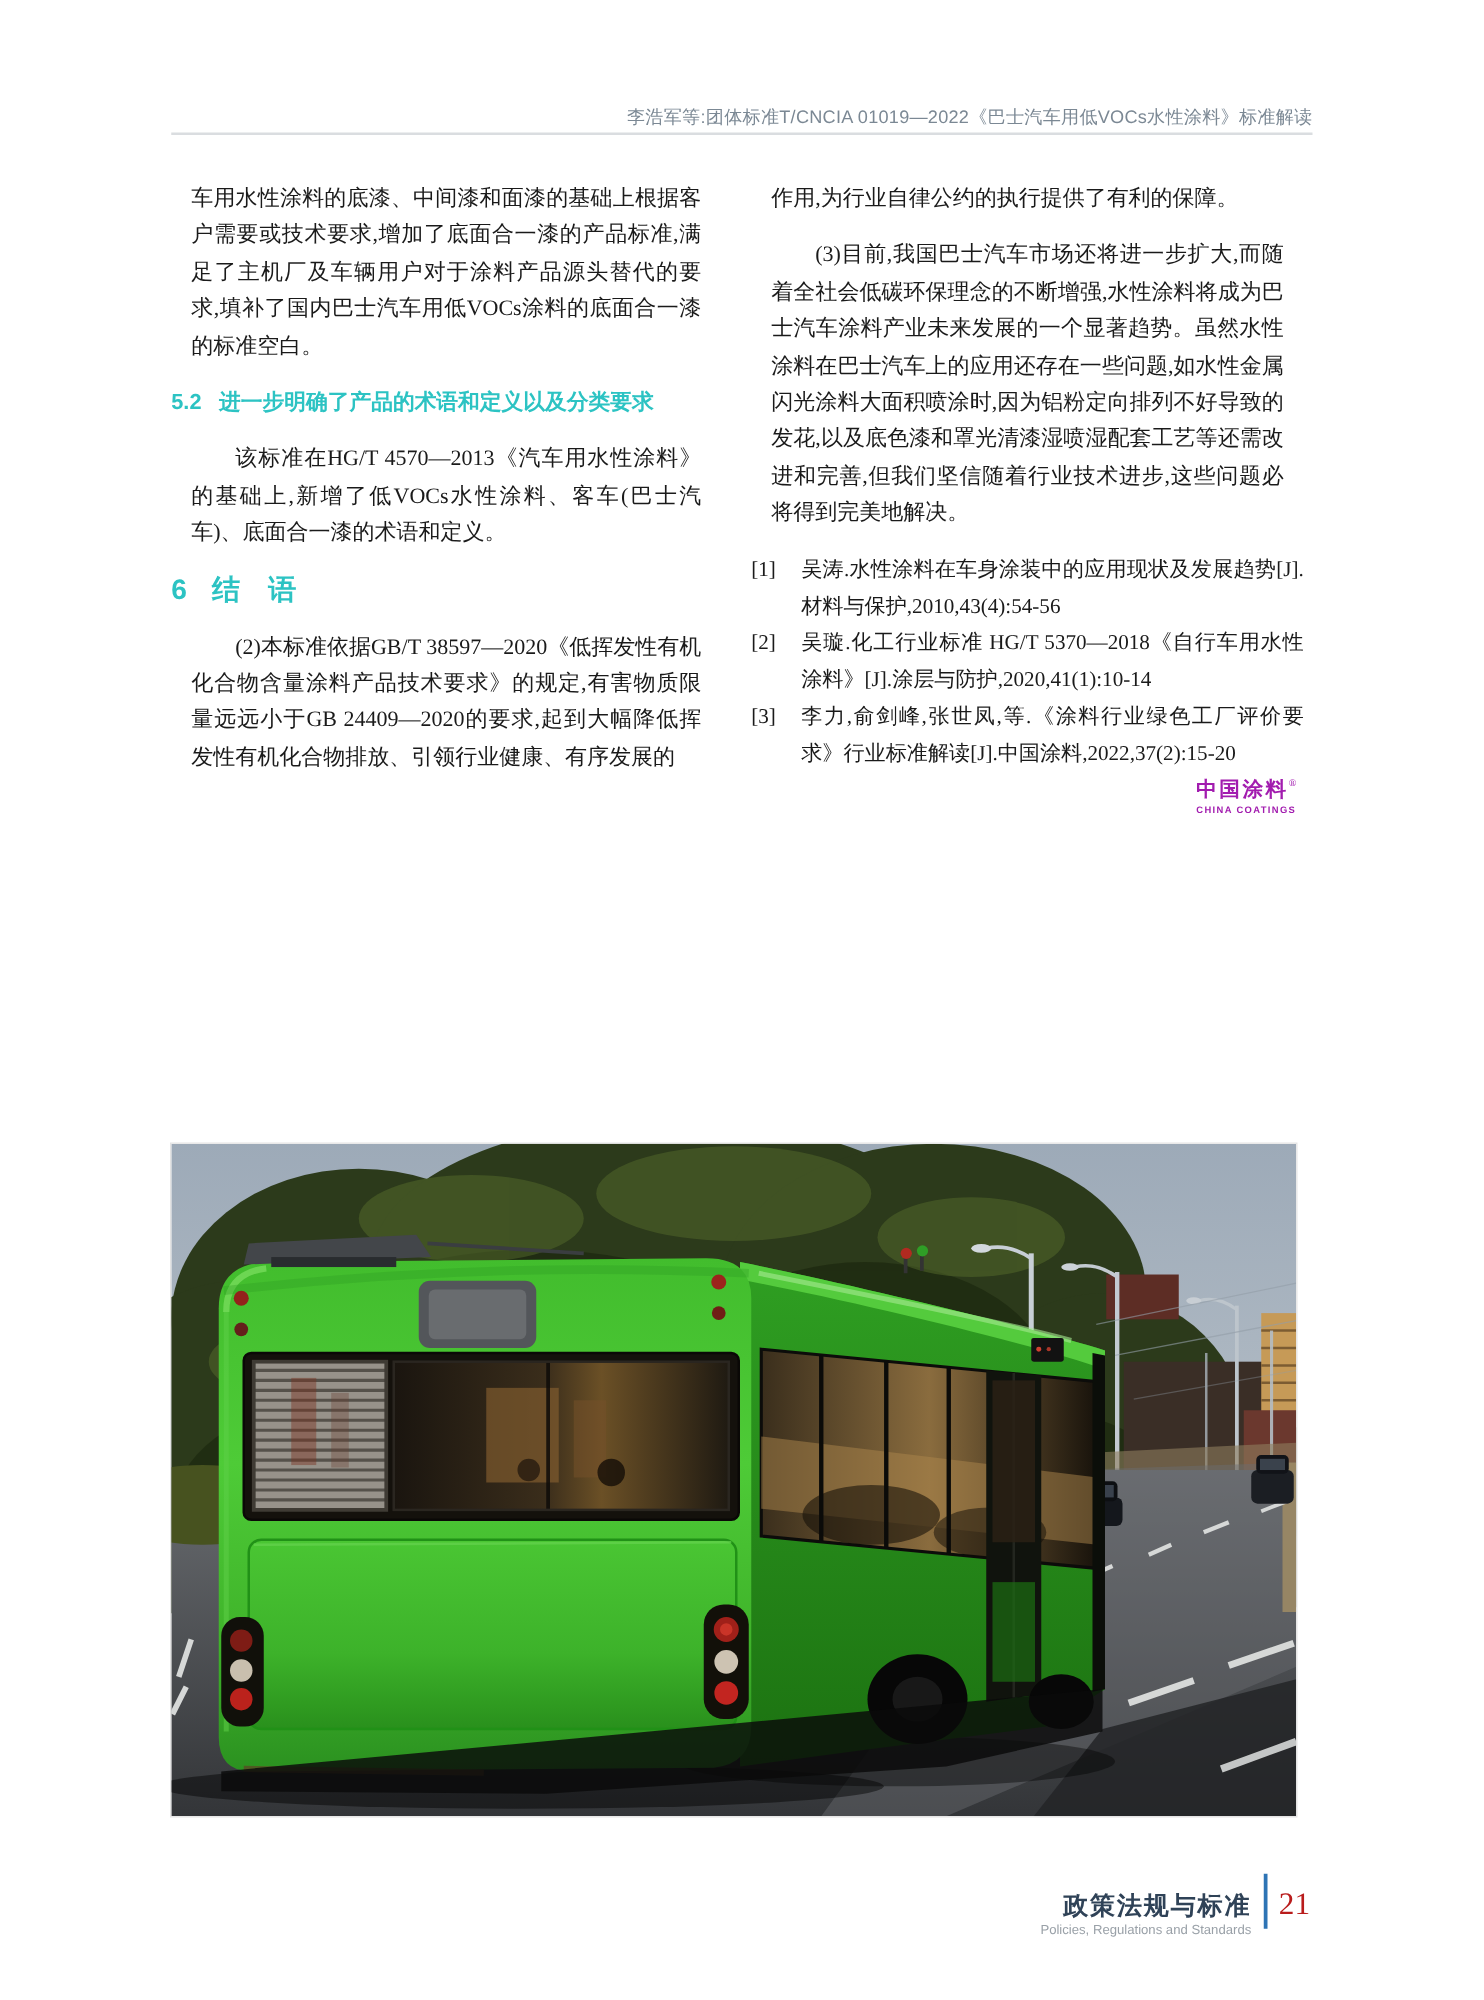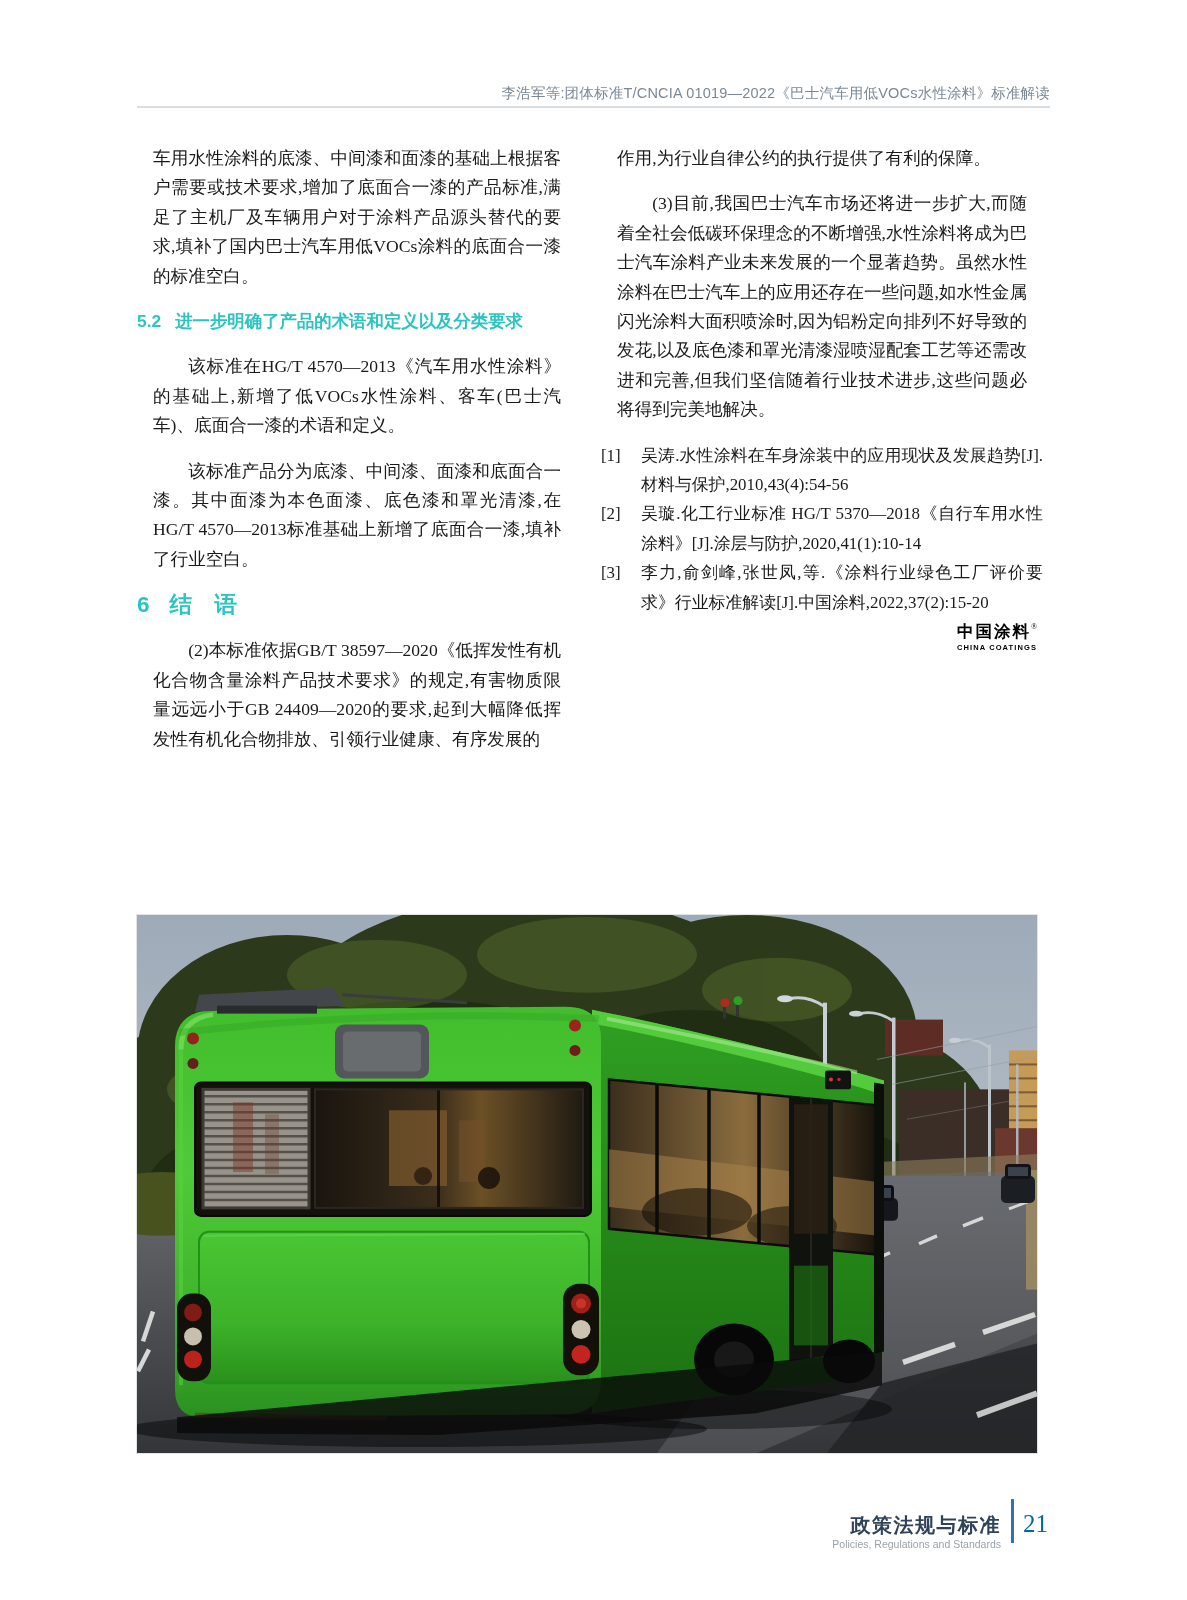--- a/index.html
+++ b/index.html
@@ -56,21 +56,20 @@
 
 <div class="running-title" style="color: rgb(123, 136, 148);">李浩军等:团体标准T/CNCIA 01019—2022《巴士汽车用低VOCs水性涂料》标准解读</div>
 <div class="header-rule"></div>
 
 <div class="col col-left">
   <p class="para noindent">车用水性涂料的底漆、中间漆和面漆的基础上根据客户需要或技术要求,增加了底面合一漆的产品标准,满足了主机厂及车辆用户对于涂料产品源头替代的要求,填补了国内巴士汽车用低VOCs涂料的底面合一漆的标准空白。</p>
   <div class="h-sub accent" style="color: rgb(44, 195, 195);">
     <span class="num">5.2</span><span>进一步明确了产品的术语和定义以及分类要求</span>
   </div>
   <p class="para">该标准在HG/T 4570—2013《汽车用水性涂料》的基础上,新增了低VOCs水性涂料、客车(巴士汽车)、底面合一漆的术语和定义。</p>
-  <p class="para">该标准产品分为底漆、中间漆、面漆和底面合一漆。其中面漆为本色面漆、底色漆和罩光清漆,在HG/T 4570—2013标准基础上新增了底面合一漆,填补了行业空白。</p>
   <div class="h-big accent" style="color: rgb(44, 195, 195);">
     <span class="num">6</span><span>结　语</span>
   </div>
   <p class="para">(2)本标准依据GB/T 38597—2020《低挥发性有机化合物含量涂料产品技术要求》的规定,有害物质限量远远小于GB 24409—2020的要求,起到大幅降低挥发性有机化合物排放、引领行业健康、有序发展的</p>
 </div>
 
 <div class="col col-right">
   <p class="para noindent">作用,为行业自律公约的执行提供了有利的保障。</p>
   <p class="para">(3)目前,我国巴士汽车市场还将进一步扩大,而随着全社会低碳环保理念的不断增强,水性涂料将成为巴士汽车涂料产业未来发展的一个显著趋势。虽然水性涂料在巴士汽车上的应用还存在一些问题,如水性金属闪光涂料大面积喷涂时,因为铝粉定向排列不好导致的发花,以及底色漆和罩光清漆湿喷湿配套工艺等还需改进和完善,但我们坚信随着行业技术进步,这些问题必将得到完美地解决。</p>
 
@@ -80,21 +79,21 @@
   </div>
   <div class="ref-item">
     <span class="ref-label">[2]</span>
     <span class="ref-text">吴璇.化工行业标准 HG/T 5370—2018《自行车用水性涂料》[J].涂层与防护,2020,41(1):10-14</span>
   </div>
   <div class="ref-item">
     <span class="ref-label">[3]</span>
     <span class="ref-text">李力,俞剑峰,张世凤,等.《涂料行业绿色工厂评价要求》行业标准解读[J].中国涂料,2022,37(2):15-20</span>
   </div>
 
-  <div class="logo-block" style="color: #000000;">
+  <div class="logo-block" style="color: #a21caf;">
     <div><span class="logo-cn">中国涂料</span><span class="logo-reg">®</span></div>
     <div class="logo-en">CHINA COATINGS</div>
   </div>
 </div>
 
 <div class="photo-wrap">
   <svg viewBox="0 0 900 540" preserveAspectRatio="none">
     <defs>
       <linearGradient id="sky" x1="0" y1="0" x2="0" y2="1">
         <stop offset="0" stop-color="#9daab8"></stop>
@@ -314,14 +313,14 @@
     <polygon points="40,504 745,438 745,472 620,500 300,522 40,520" fill="#0a0a0a" opacity=".82"></polygon>
   </svg>
 </div>
 
 <div class="footer">
   <div class="footer-text">
     <div class="footer-cn footer-navy" style="color: rgb(47, 66, 87); margin-top: 24px;">政策法规与标准</div>
     <div class="footer-en">Policies, Regulations and Standards</div>
   </div>
   <div class="footer-bar" style="background: rgb(46, 116, 181);"></div>
-  <div class="footer-page" style="color: #0369a1;">21</div>
+  <div class="footer-page" style="color: #b91c1c;">21</div>
 </div>
 
 </body></html>

